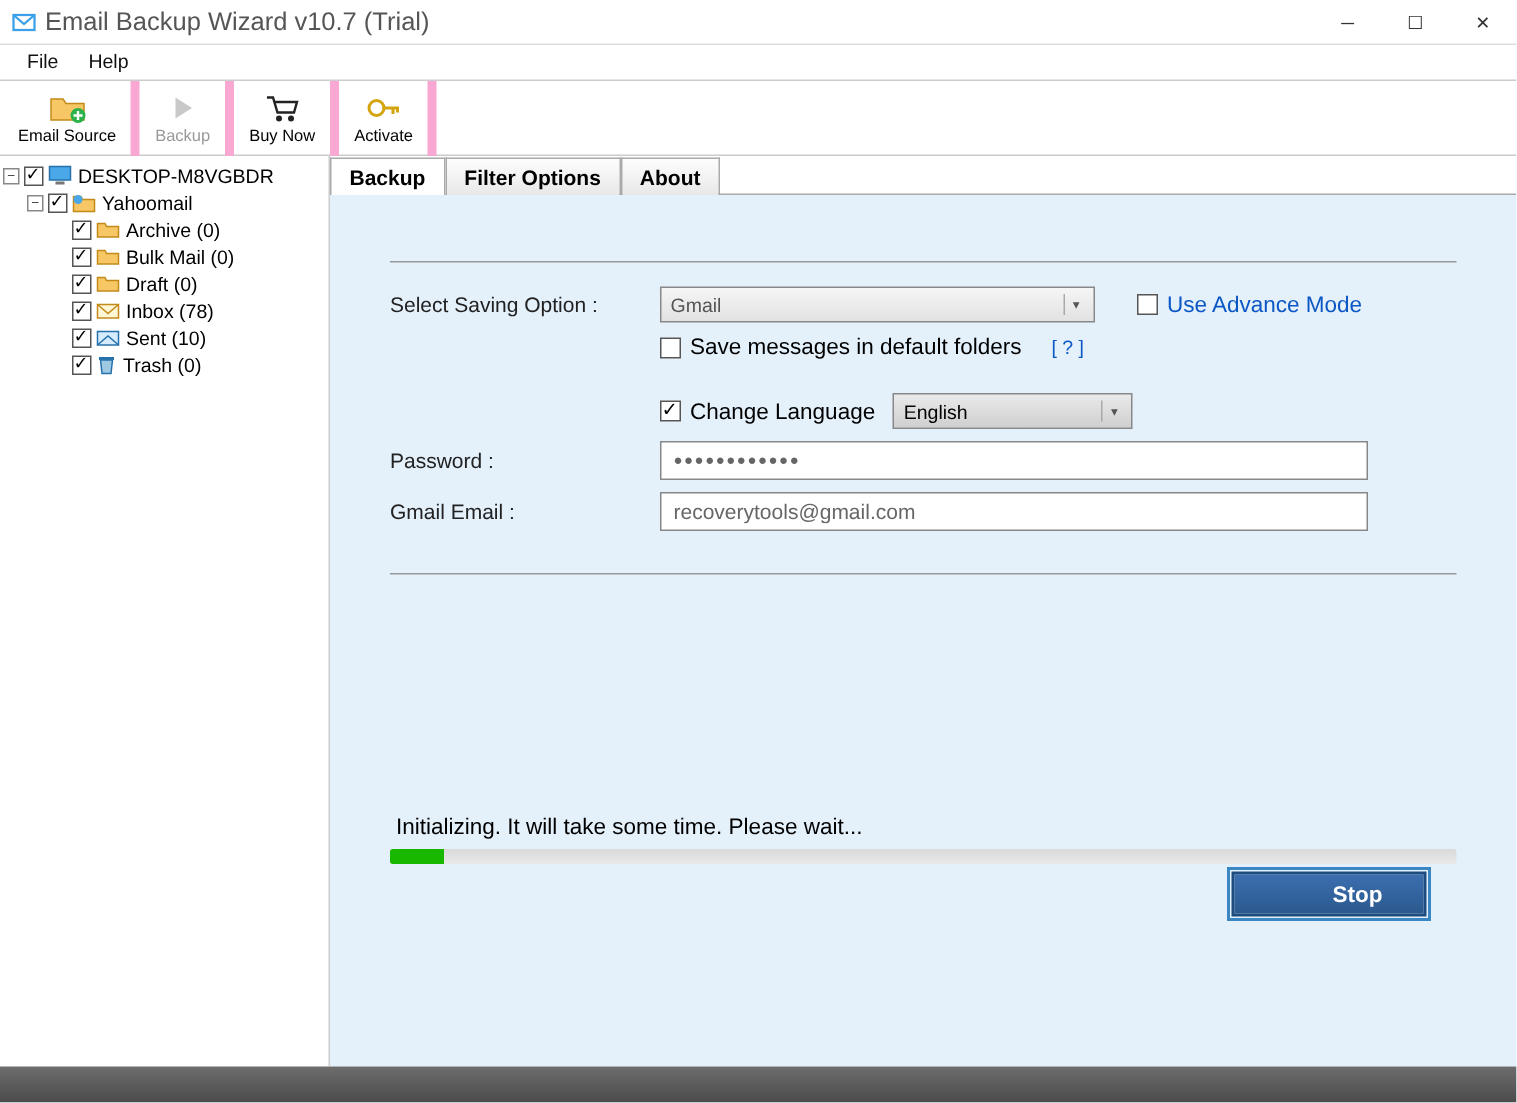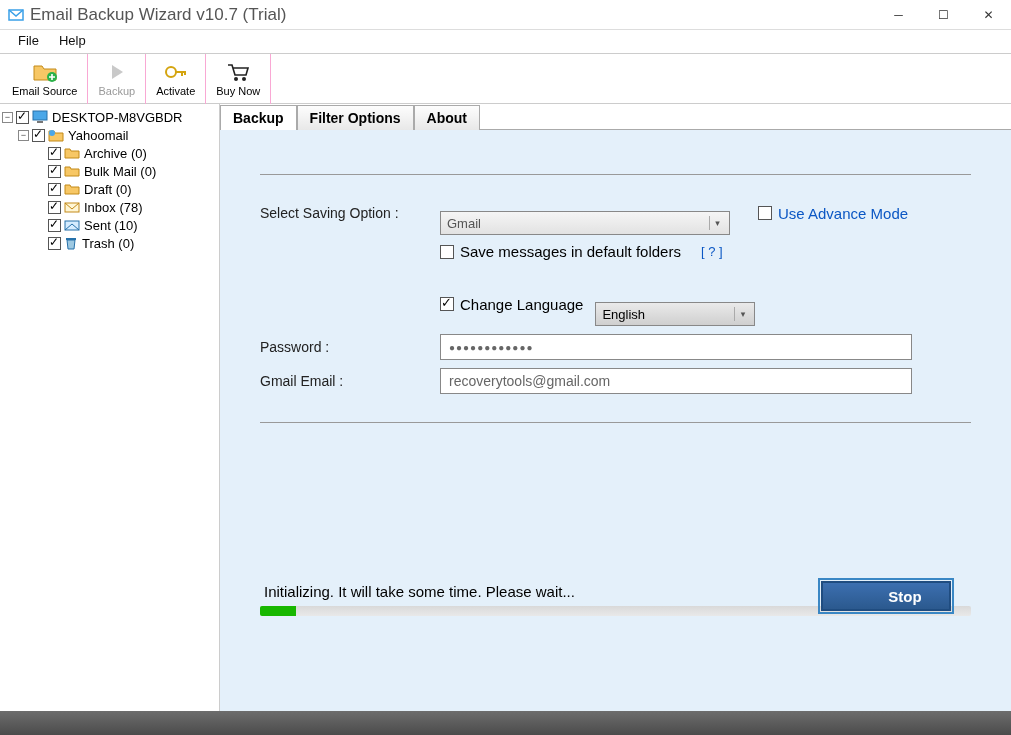--- a/index.html
+++ b/index.html
@@ -62,21 +62,21 @@
     background: #fff;
     padding-left: 2px;
   }
   .tool {
     height: 50px;
     display: flex;
     flex-direction: column;
     align-items: center;
     justify-content: center;
     padding: 0 10px;
-    border-right: 1px solid #f9a8d4;
+    border-right: 6px solid #f9a8d4;
     cursor: default;
   }
   .tool .icon { height: 22px; display:flex; align-items:center; justify-content:center; }
   .tool .lbl { font-size: 11px; margin-top: 2px; }
   .tool.disabled .lbl { color: #999; }
   .tool.disabled .icon svg { opacity: .45; }
   
   .main {
     flex: 1;
     display: flex;
@@ -179,21 +179,20 @@
     height: 24px;
     border: 1px solid #888;
     background: linear-gradient(#f5f5f5,#e2e2e2);
     display: flex;
     align-items: center;
     padding: 0 6px;
     font-size: 13px;
     color: #555;
     position: relative;
     cursor: default;
-    margin-top: 20px;
   }
   .combo .caret {
     position: absolute; right: 4px; top: 4px;
     width: 16px; height: 14px;
     border-left: 1px solid #aaa;
     display:flex; align-items:center; justify-content:center;
     font-size: 9px; color: #555;
   }
   .combo.lang {
     background: linear-gradient(#eaeaea,#cfcfcf);
@@ -300,35 +299,35 @@
     <span class="icon">
       <svg width="20" height="20" viewBox="0 0 20 20">
           <path d="M5 3 L16 10 L5 17 Z" fill="#888"></path>
         </svg>
     </span>
     <span class="lbl">Backup</span>
   </div>
   <div class="tool">
     <span class="icon">
       <svg width="24" height="20" viewBox="0 0 24 20">
-          <circle cx="7" cy="10" r="5" fill="none" stroke="#d4a40f" stroke-width="2"></circle>
-          <path d="M11 10 H22 M18 10 V14 M21 10 V13" stroke="#d4a40f" stroke-width="2"></path>
-        </svg>
-    </span>
-    <span class="lbl">Activate</span>
-  </div>
-  <div class="tool">
-    <span class="icon">
-      <svg width="24" height="20" viewBox="0 0 24 20">
           <path d="M2 3 H6 L9 13 H20 L22 6 H7" fill="none" stroke="#222" stroke-width="1.6"></path>
           <circle cx="10" cy="17" r="2" fill="#222"></circle>
           <circle cx="18" cy="17" r="2" fill="#222"></circle>
         </svg>
     </span>
     <span class="lbl">Buy Now</span>
+  </div>
+  <div class="tool">
+    <span class="icon">
+      <svg width="24" height="20" viewBox="0 0 24 20">
+          <circle cx="7" cy="10" r="5" fill="none" stroke="#d4a40f" stroke-width="2"></circle>
+          <path d="M11 10 H22 M18 10 V14 M21 10 V13" stroke="#d4a40f" stroke-width="2"></path>
+        </svg>
+    </span>
+    <span class="lbl">Activate</span>
   </div>
 </div>
 
 <div class="main">
 
   <div class="tree">
     <div class="tree-row">
       <span class="expander">−</span>
       <span class="check checked"></span>
       <span class="fldr-icon">

